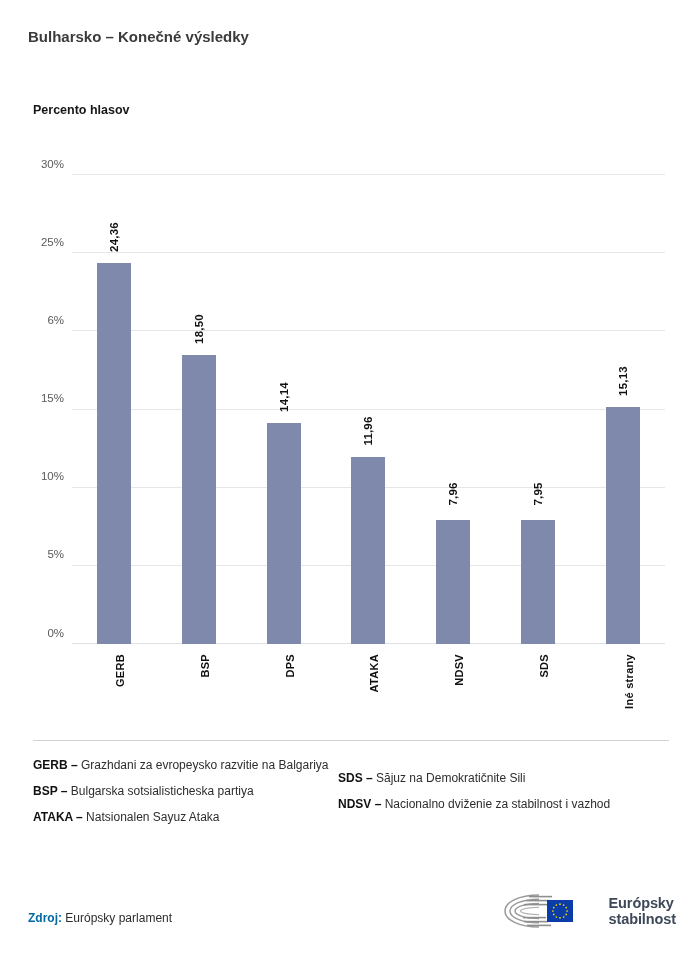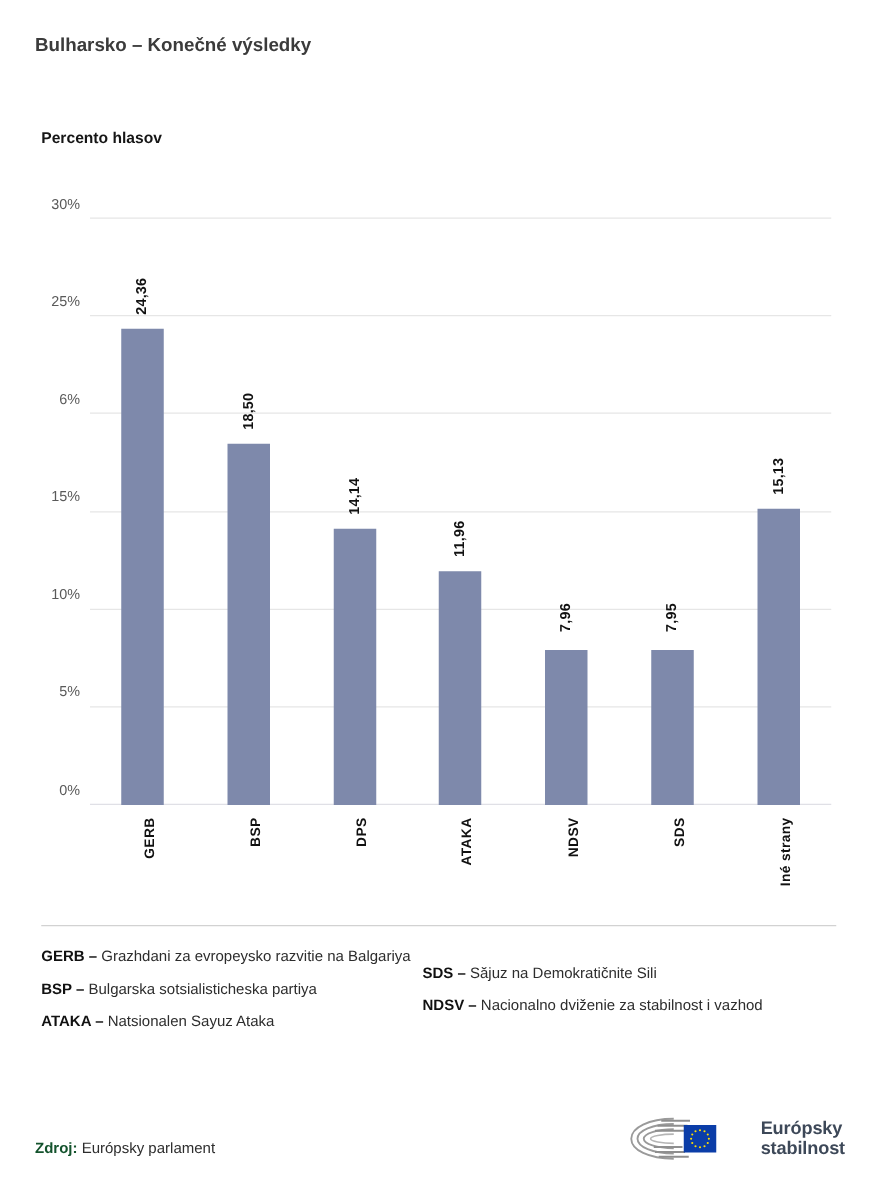--- a/index.html
+++ b/index.html
@@ -160,21 +160,21 @@
     right: 20px;
     height: 60px;
   }
   #source-line {
     position: absolute;
     left: 0;
     bottom: 12px;
     font-size: 12px;
     color: #2d2d2d;
   }
-  #source-label { font-weight: bold; color: #14532d; }
+  #source-label { font-weight: bold; color: #0369a1; }
   #ep-logo {
     position: absolute;
     right: 4px;
     bottom: 6px;
     display: flex;
     align-items: center;
     gap: 26px;
   }
   #ep-logo-text {
     font-size: 14.5px;

